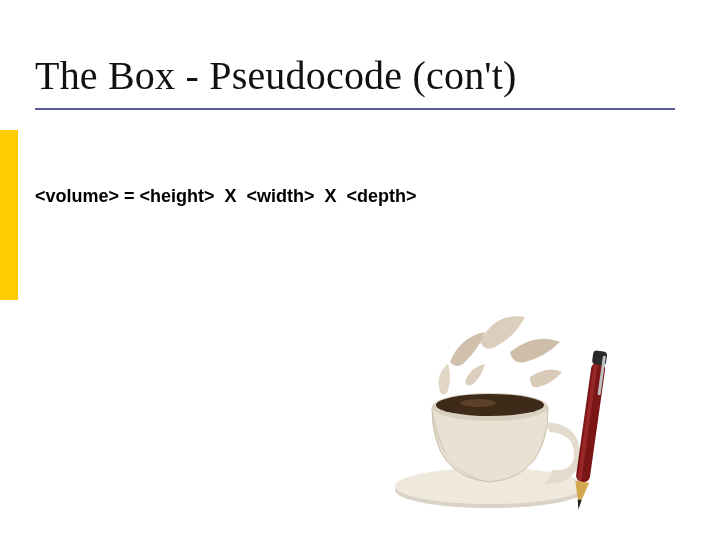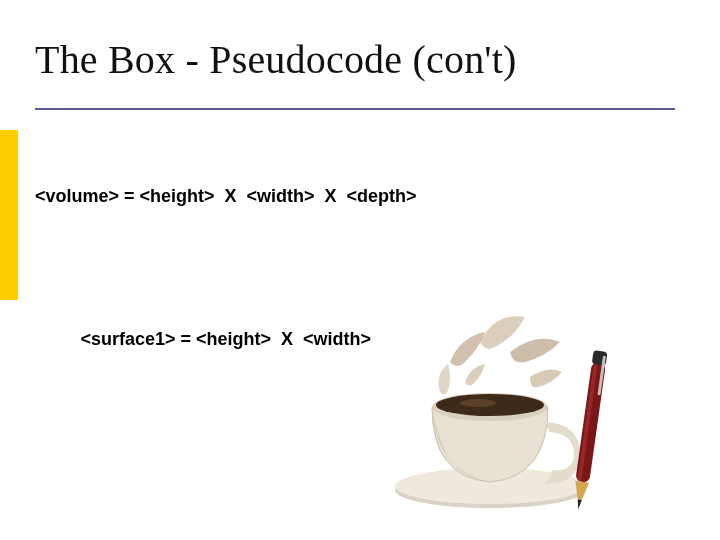--- a/index.html
+++ b/index.html
@@ -22,21 +22,21 @@
     position: absolute;
     left: 0;
     top: 130px;
     width: 18px;
     height: 170px;
     background: #ffcc00;
   }
   .title {
     position: absolute;
     left: 35px;
-    top: 36px;
+    top: 52px;
     font-size: 40px;
     color: #111111;
     letter-spacing: 0.2px;
     font-weight: 400;
   }
   .title-underline {
     position: absolute;
     left: 35px;
     top: 108px;
     width: 640px;
@@ -49,21 +49,20 @@
     top: 135px;
     font-family: Arial, Helvetica, sans-serif;
     font-size: 18px;
     font-weight: 700;
     color: #000000;
     line-height: 1.35;
     white-space: pre;
   }
   .content .block {
     display: block;
-    text-align: center;
   }
   .content .gap {
     display: block;
     height: 22px;
   }
   .illustration {
     position: absolute;
     right: 60px;
     bottom: 18px;
     width: 300px;
@@ -77,21 +76,20 @@
 <div class="slide">
 
   <div class="side-accent"></div>
 
   <div class="title">The Box - Pseudocode (con't)</div>
   <div class="title-underline"></div>
 
   <div class="content">
     <span class="block">&lt;volume&gt; = &lt;height&gt;  X  &lt;width&gt;  X  &lt;depth&gt;</span>
     <span class="gap"></span>
-    <span class="block">&lt;surface1&gt; = &lt;height&gt;  X  &lt;width&gt;</span>
     
   </div>
 
   <div class="illustration">
     <svg viewBox="0 0 300 230" width="300" height="230">
 
       <g stroke="none">
         <path d="M90 70 q10 -25 35 -30 q-5 15 -20 30 q-8 8 -15 0z" fill="#cbb9a4" opacity="0.9"></path>
         <path d="M120 50 q15 -30 45 -25 q-10 20 -30 30 q-10 5 -15 -5z" fill="#d6c6b2" opacity="0.85"></path>
         <path d="M150 60 q25 -20 50 -10 q-15 15 -35 20 q-12 3 -15 -10z" fill="#c6b29a" opacity="0.85"></path>

